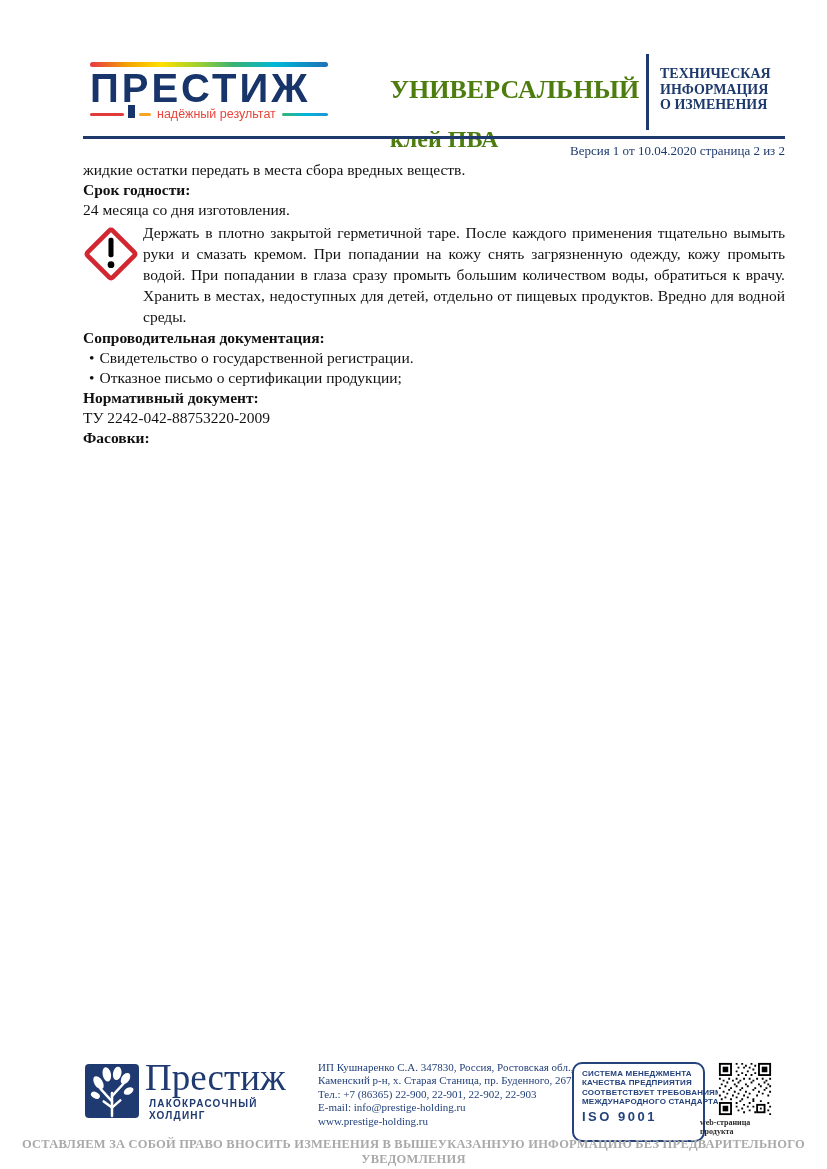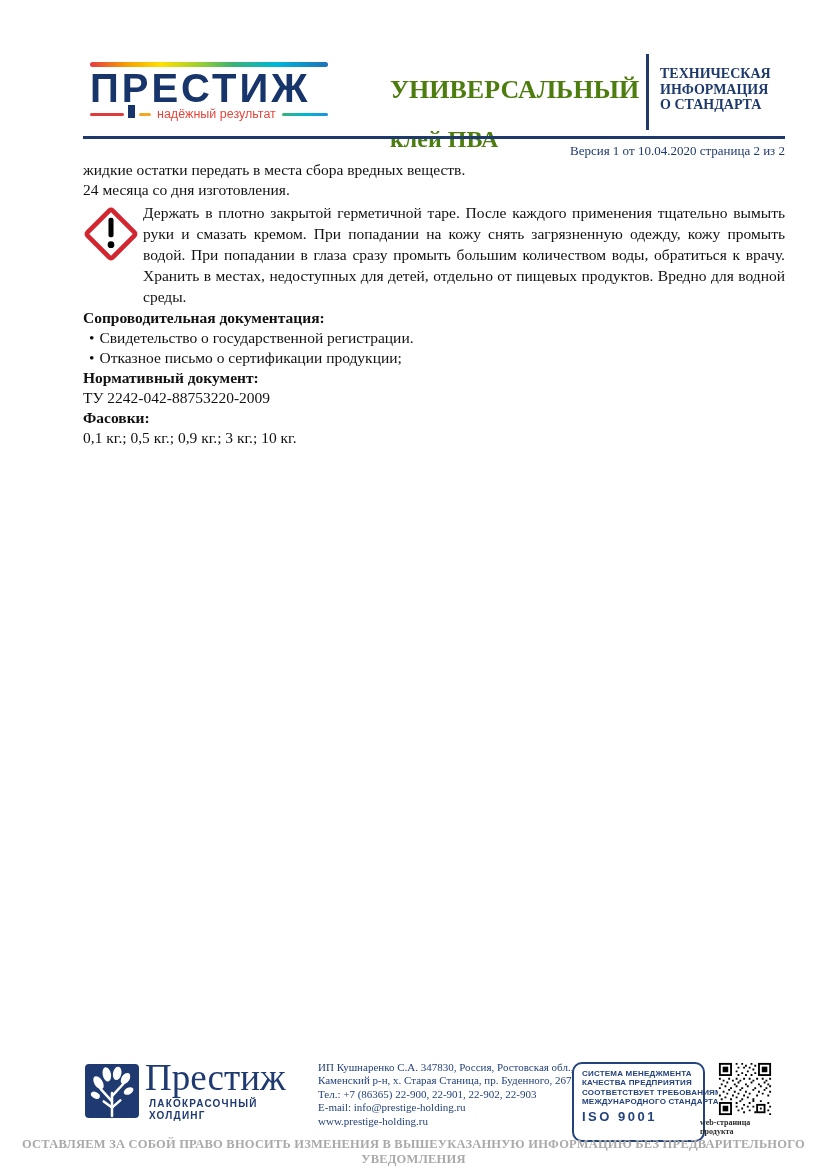--- a/index.html
+++ b/index.html
@@ -92,29 +92,30 @@
   <div class="product-title">
     <div class="l1">УНИВЕРСАЛЬНЫЙ</div>
     <div class="l2">клей ПВА</div>
   </div>
 
   <div class="header-vline"></div>
 
   <div class="doc-type">
     <div>ТЕХНИЧЕСКАЯ</div>
     <div>ИНФОРМАЦИЯ</div>
-    <div>О СТАНДАРТА</div>
+    <div>О ИЗМЕНЕНИЯ</div>
   </div>
 
   <div class="header-rule"></div>
   <div class="version-line">Версия 1 от 10.04.2020 страница 2 из 2</div>
 
   <div class="doc-body">
     <div>жидкие остатки передать в места сбора вредных веществ.</div>
 
+    <div class="h">Срок годности:</div>
     <div>24 месяца со дня изготовления.</div>
 
 
     <div class="warning-row">
       <div class="warning-icon-box">
         <svg width="56" height="58" viewBox="0 0 60 60" aria-hidden="true">
           <rect x="11" y="11" width="38" height="38" rx="2.5" transform="rotate(45 30 30)" fill="#ffffff" stroke="#d22630" stroke-width="5"></rect>
           <rect x="27.3" y="12.5" width="5.4" height="21" rx="2.2" fill="#000"></rect>
           <circle cx="30" cy="41.5" r="3.6" fill="#000"></circle>
         </svg>
@@ -127,21 +128,20 @@
       <span class="marker">•</span><span>Свидетельство о государственной регистрации.</span>
     </div>
     <div class="bullet-line">
       <span class="marker">•</span><span>Отказное письмо о сертификации продукции;</span>
     </div>
 
     <div class="h">Нормативный документ:</div>
     <div>ТУ 2242-042-88753220-2009</div>
 
     <div class="h">Фасовки:</div>
-    <div>0,1 кг.; 0,5 кг.; 0,9 кг.; 3 кг.; 10 кг.</div>
   </div>
 
   <div class="f-logo-square">
     <svg width="54" height="54" viewBox="0 0 52 52" aria-hidden="true">
       <g stroke="#ffffff" stroke-width="2.4" stroke-linecap="round" fill="none">
         <path d="M26 50 L26 28"></path>
         <path d="M26 36 L15 24"></path>
         <path d="M26 31 L37 19"></path>
         <path d="M26 42 L34 35"></path>
         <path d="M26 42 L18 36"></path>

